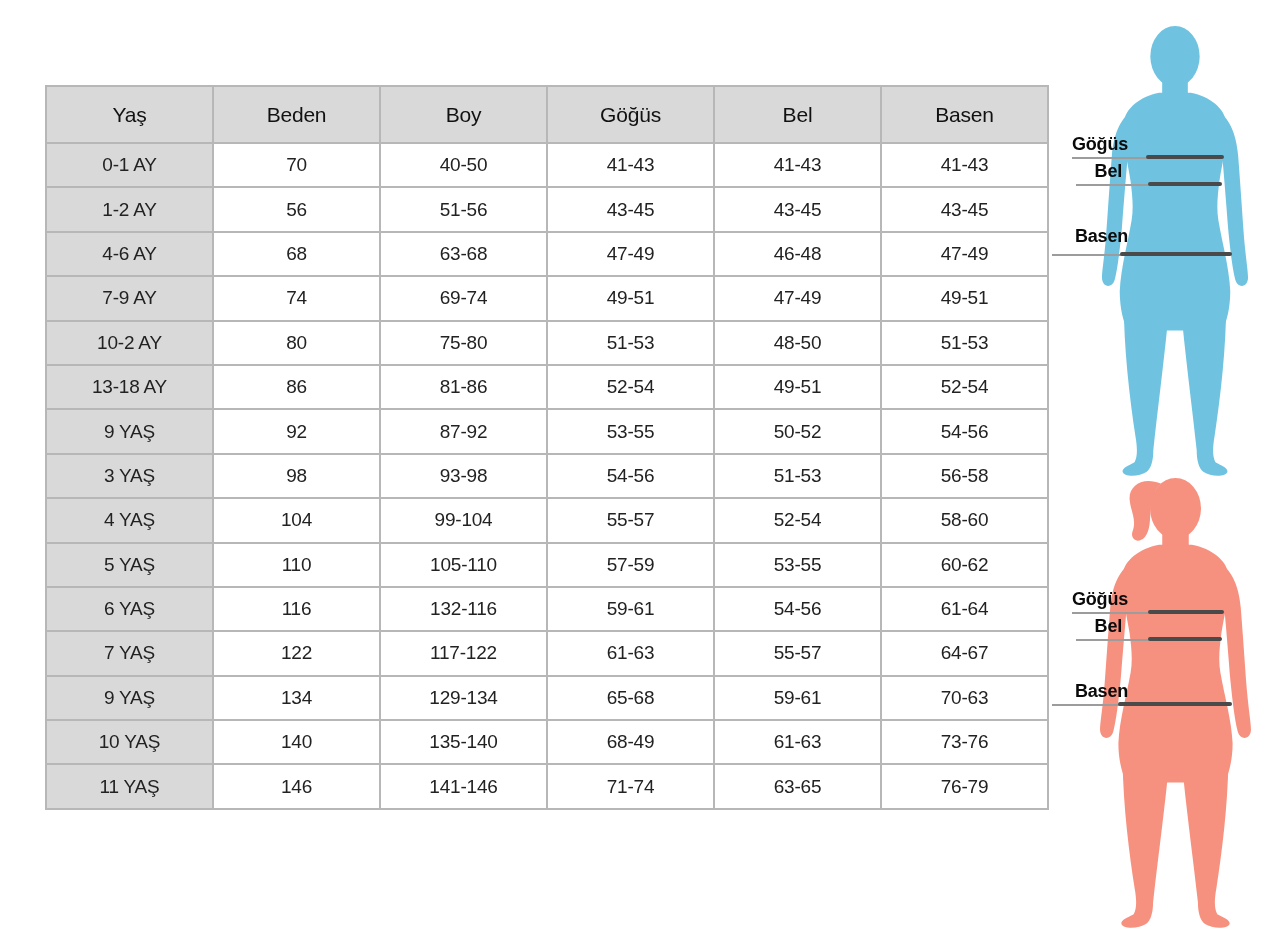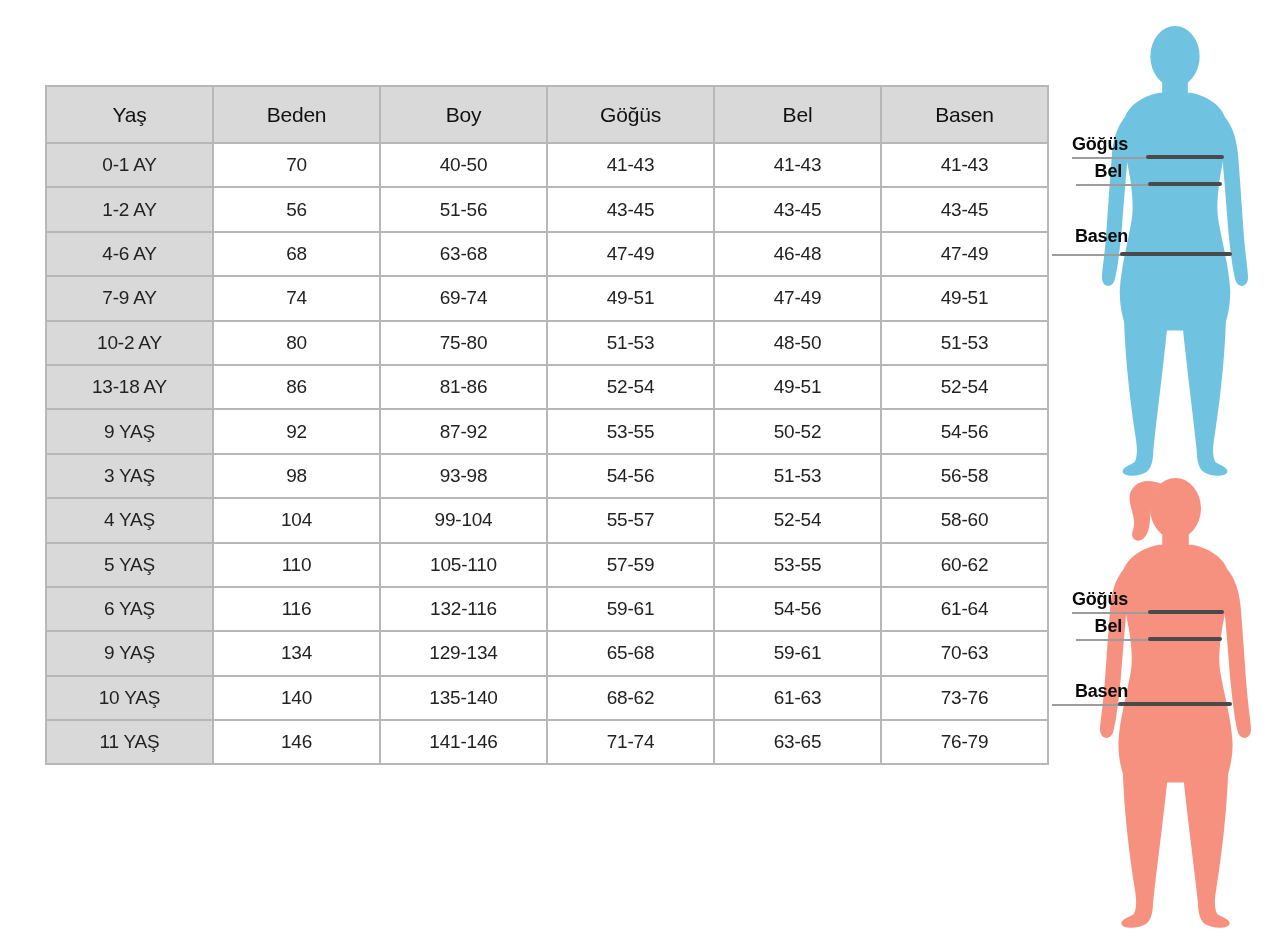--- a/index.html
+++ b/index.html
@@ -124,32 +124,40 @@
         </tr>
         <tr>
           <td class="rowhead">6 YAŞ</td>
           <td>116</td>
           <td>132-116</td>
           <td>59-61</td>
           <td>54-56</td>
           <td>61-64</td>
         </tr>
         <tr>
+          <td class="rowhead">7 YAŞ</td>
+          <td>122</td>
+          <td>117-122</td>
+          <td>61-63</td>
+          <td>55-57</td>
+          <td>64-67</td>
+        </tr>
+        <tr>
           <td class="rowhead">9 YAŞ</td>
           <td>134</td>
           <td>129-134</td>
           <td>65-68</td>
           <td>59-61</td>
           <td>70-63</td>
         </tr>
         <tr>
           <td class="rowhead">10 YAŞ</td>
           <td>140</td>
           <td>135-140</td>
-          <td>68-62</td>
+          <td>68-49</td>
           <td>61-63</td>
           <td>73-76</td>
         </tr>
         <tr>
           <td class="rowhead">11 YAŞ</td>
           <td>146</td>
           <td>141-146</td>
           <td>71-74</td>
           <td>63-65</td>
           <td>76-79</td>

